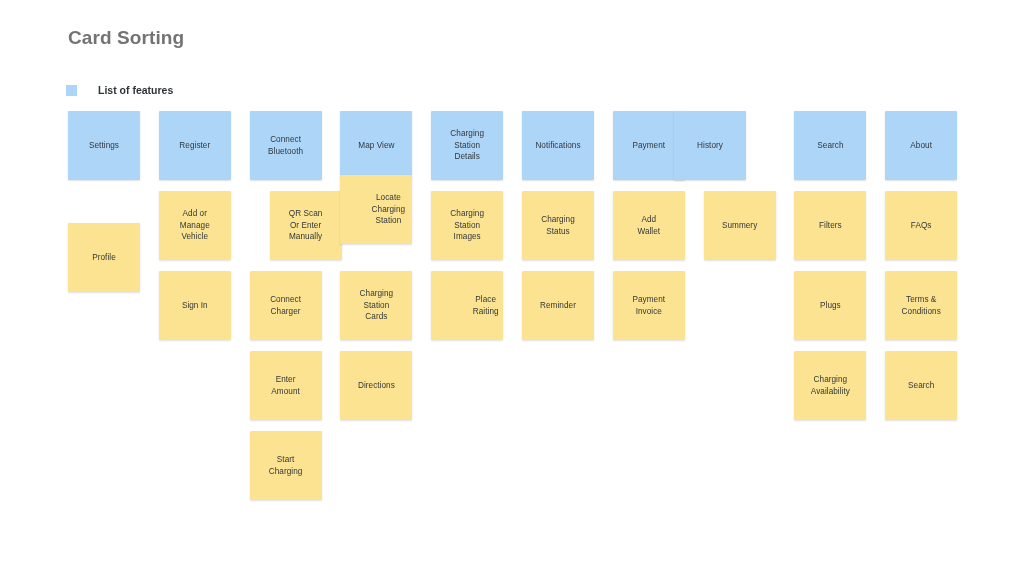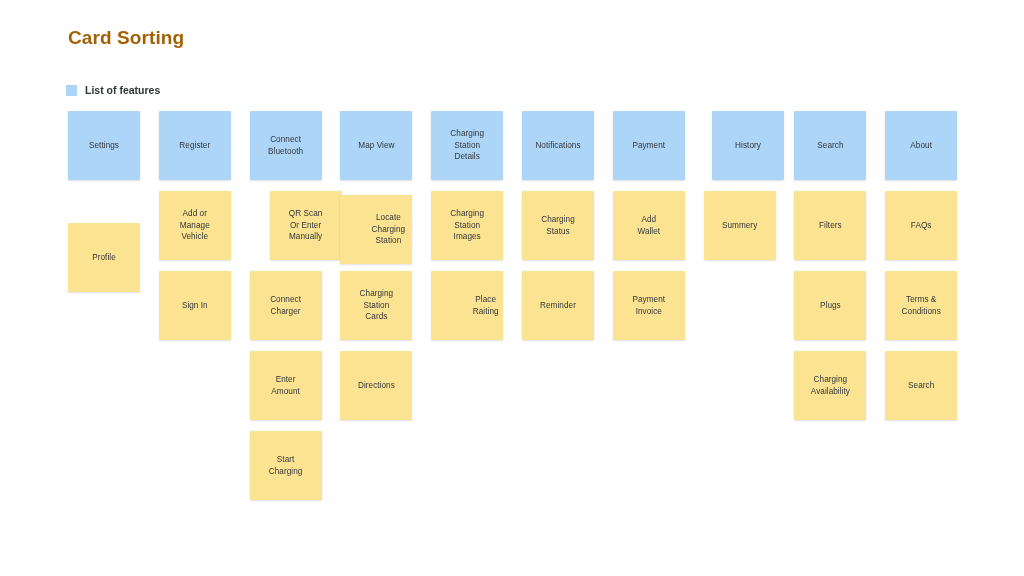--- a/index.html
+++ b/index.html
@@ -19,31 +19,31 @@
     background: #ffffff;
   }
 
   
   #page-title {
     position: absolute;
     left: 68px;
     top: 27px;
     font-size: 19px;
     font-weight: bold;
-    color: #a16207;
+    color: #737373;
     letter-spacing: 0.1px;
   }
 
   #legend {
     position: absolute;
     left: 66px;
     top: 84px;
     display: flex;
     align-items: center;
-    gap: 8px;
+    gap: 21px;
   }
 
   #legend .swatch {
     width: 11px;
     height: 11px;
     background: #ADD5F8;
     display: block;
     flex: none;
   }
 
@@ -134,21 +134,21 @@
         <span class="card-label">Enter
 Amount</span>
       </div>
       <div class="card yellow" style="left: 181.6px; top: 320px;">
         <span class="card-label">Start
 Charging</span>
       </div>
       <div class="card blue" style="left: 272.4px; top: 0px;">
         <span class="card-label">Map View</span>
       </div>
-      <div class="card yellow" style="left: 272.4px; top: 84px; padding-left: 28px;">
+      <div class="card yellow" style="left: 272.4px; top: 64px; padding-left: 28px;">
         <span class="card-label">Locate
 Charging
 Station</span>
       </div>
       <div class="card yellow" style="left: 272.4px; top: 160px;">
         <span class="card-label">Charging
 Station
 Cards</span>
       </div>
       <div class="card yellow" style="left: 272.4px; top: 240px;">
@@ -182,21 +182,21 @@
         <span class="card-label">Payment</span>
       </div>
       <div class="card yellow" style="left: 544.8px; top: 80px;">
         <span class="card-label">Add
 Wallet</span>
       </div>
       <div class="card yellow" style="left: 544.8px; top: 160px;">
         <span class="card-label">Payment
 Invoice</span>
       </div>
-      <div class="card blue" style="left: 644px; top: 0px;">
+      <div class="card blue" style="left: 606px; top: 0px;">
         <span class="card-label">History</span>
       </div>
       <div class="card yellow" style="left: 635.6px; top: 80px;">
         <span class="card-label">Summery</span>
       </div>
       <div class="card blue" style="left: 726.4px; top: 0px;">
         <span class="card-label">Search</span>
       </div>
       <div class="card yellow" style="left: 726.4px; top: 80px;">
         <span class="card-label">Filters</span>

